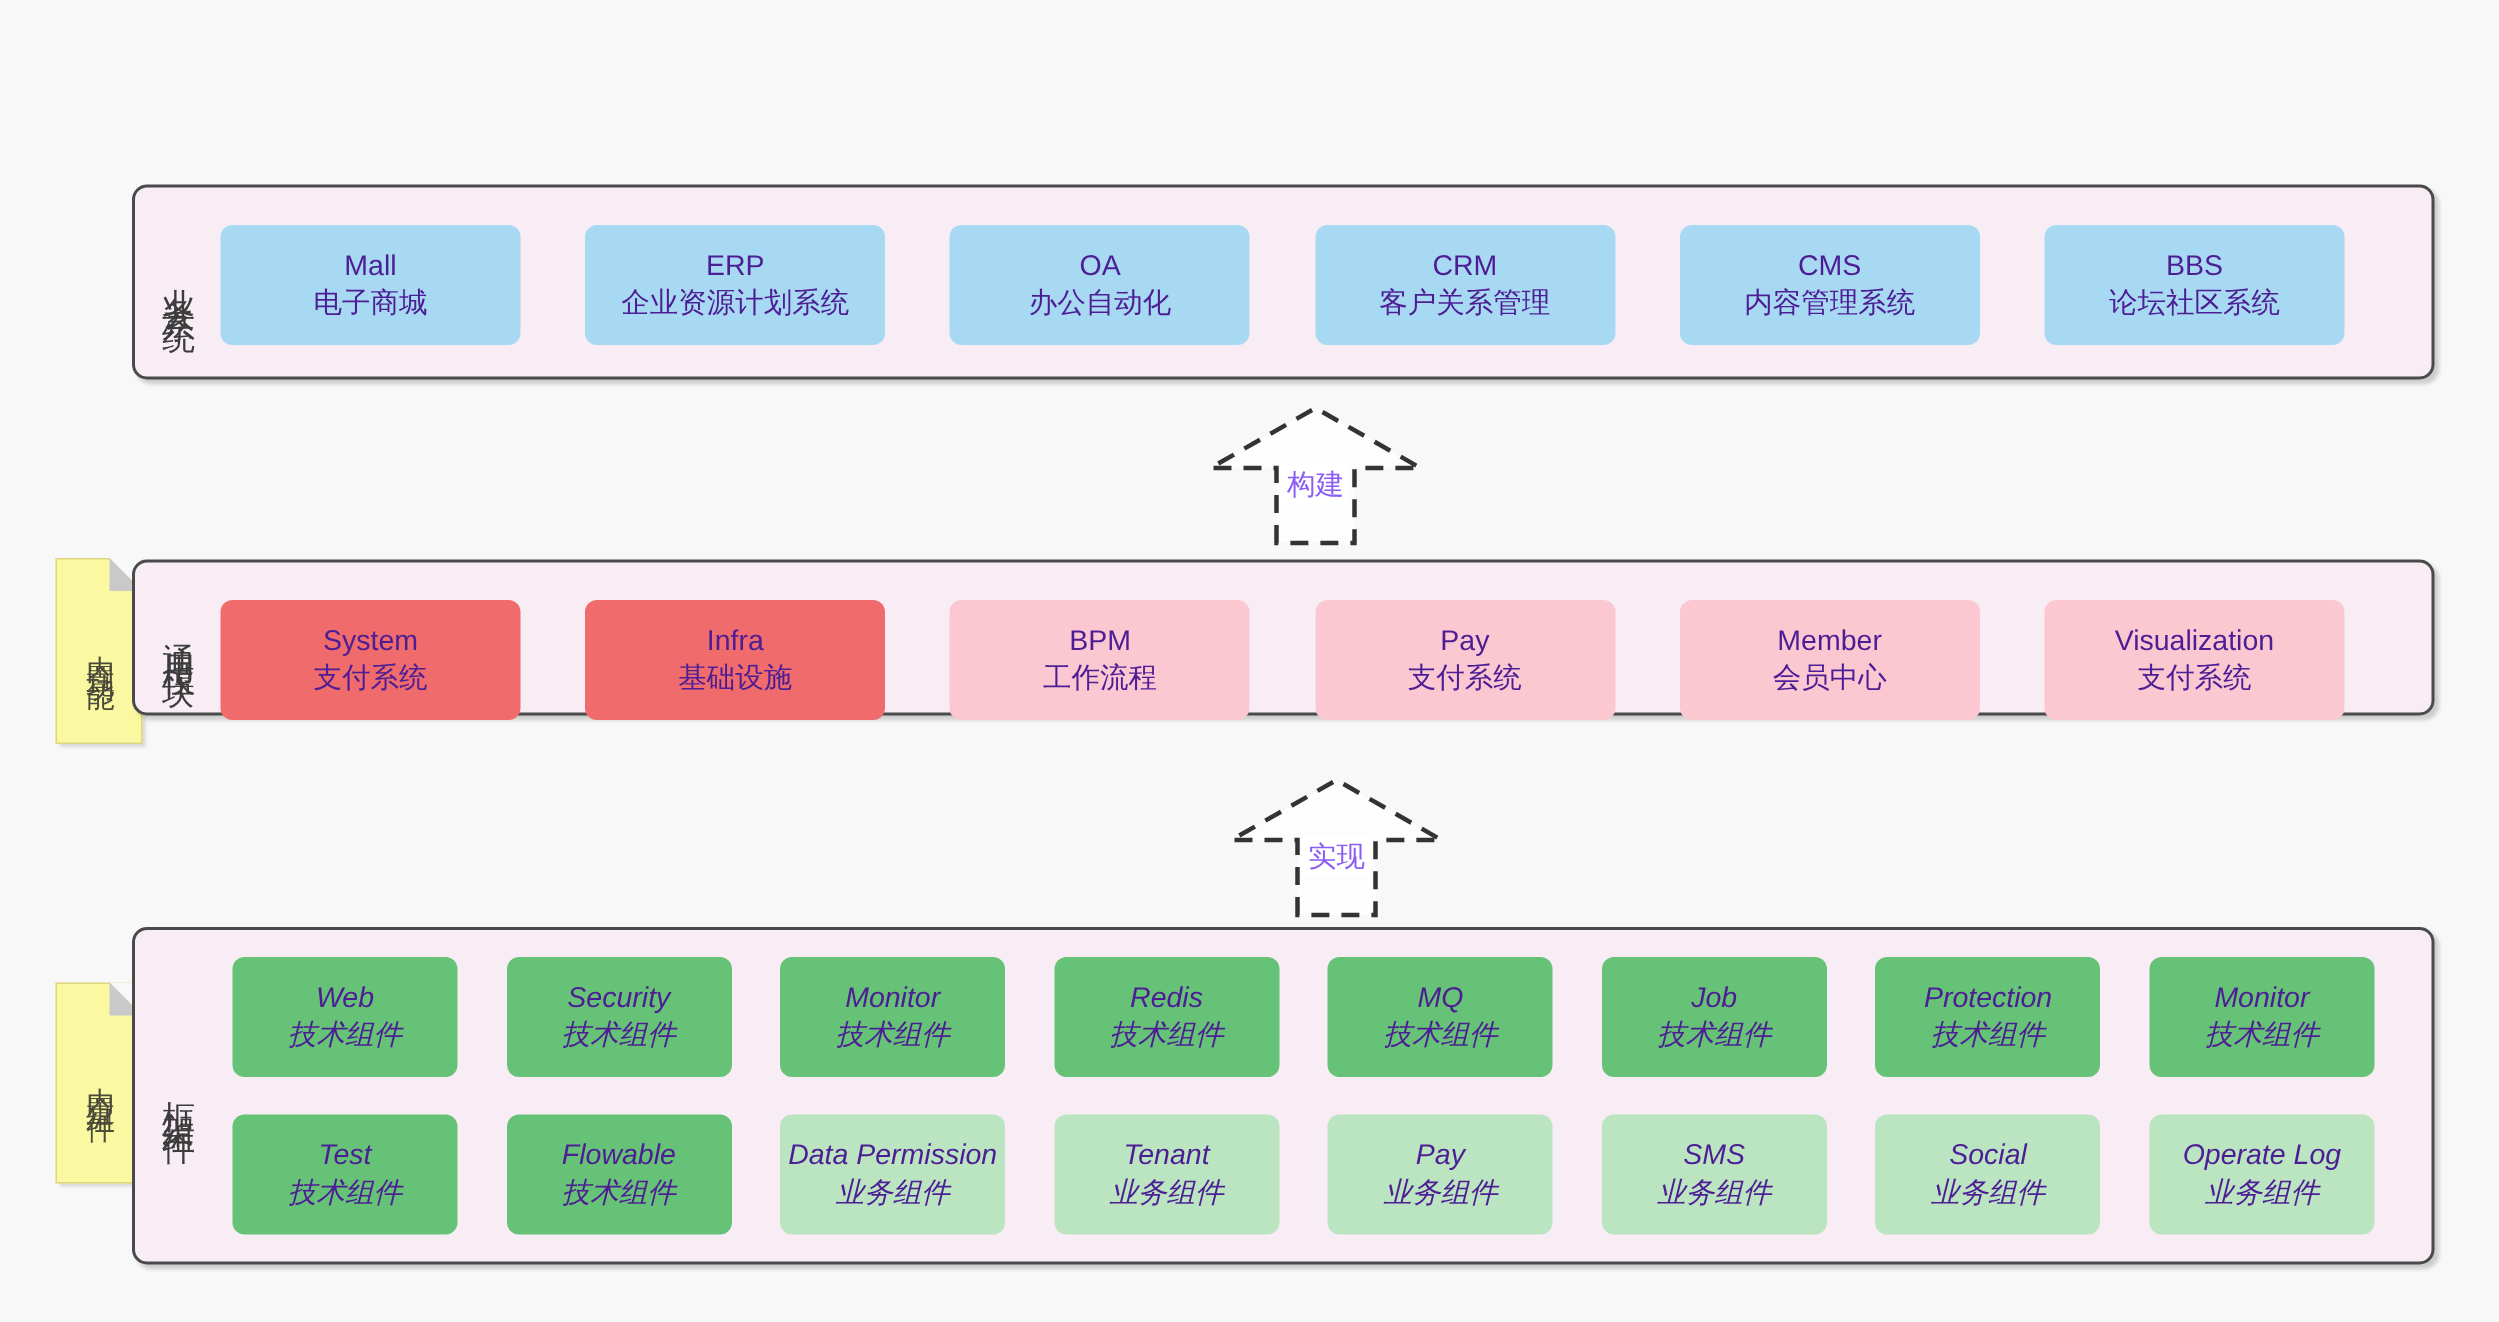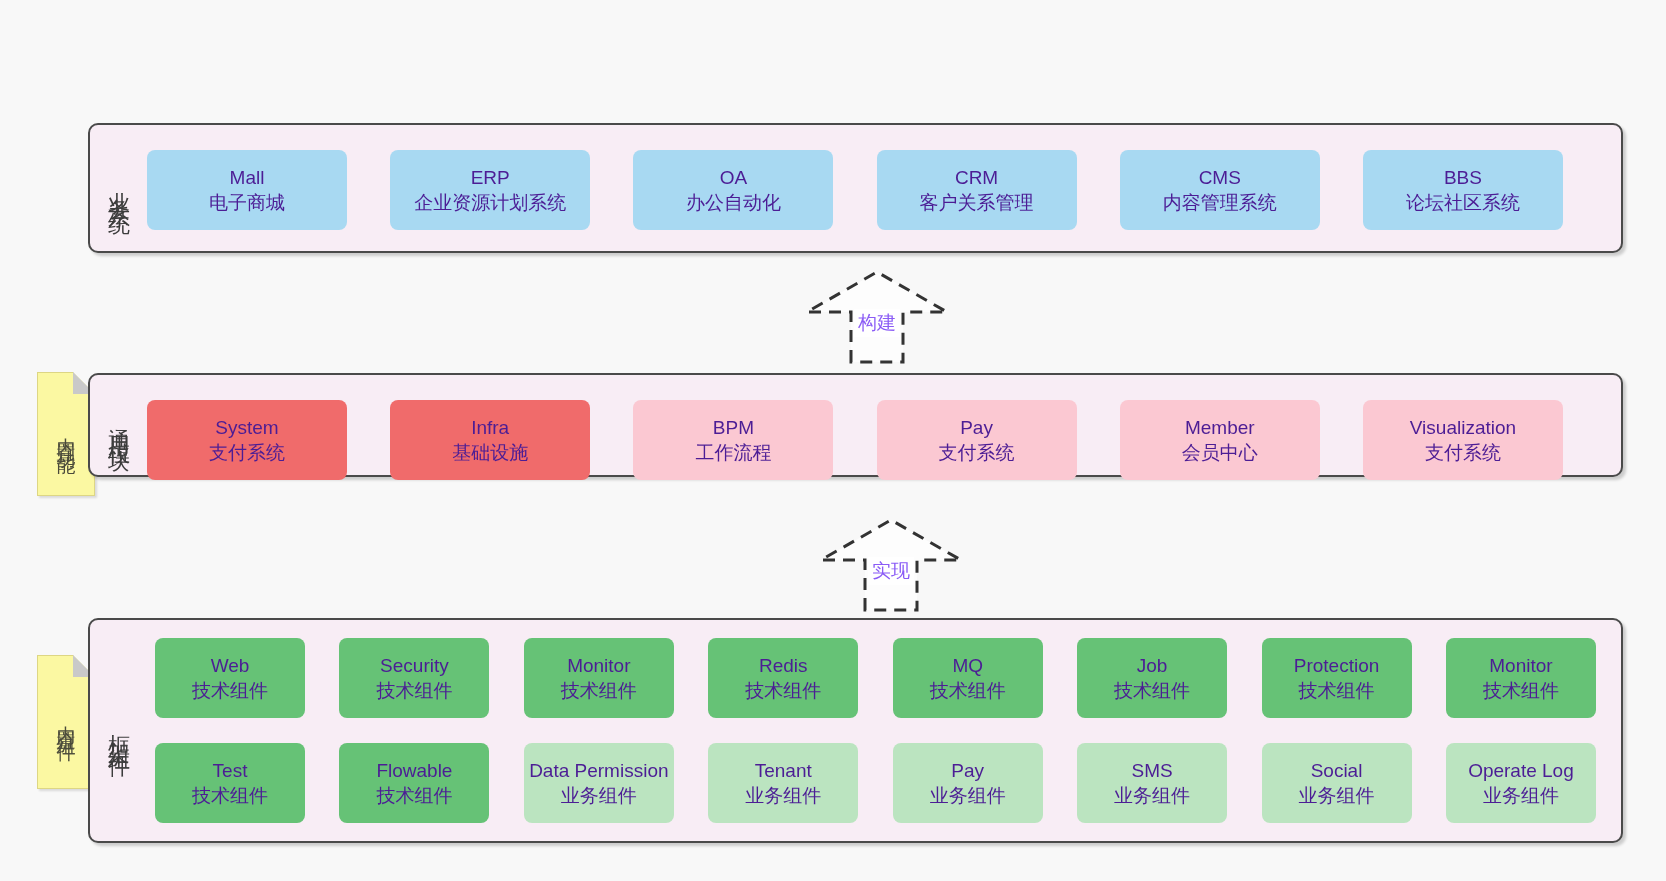--- a/index.html
+++ b/index.html
@@ -19,21 +19,21 @@
   .band-label{
     position:absolute;left:14px;top:50%;transform:translateY(-50%);
     writing-mode:vertical-rl;text-orientation:upright;
     font-size:22px;letter-spacing:7px;color:#3c3c3c;white-space:nowrap;
   }
   .row{
     display:flex;justify-content:space-between;align-items:center;
     box-sizing:border-box;
   }
   .row6{margin:25px 58px 0 57px;}
-  .row8{margin:0 25px 0 65px;}
+  .row8{margin:0 38px 0 65px;font-style:italic;}
   .band3 .row8.first{margin-top:18px;}
   .band3 .row8.second{margin-top:25px;}
   
   .box{
     display:flex;flex-direction:column;justify-content:center;align-items:center;
     height:80px;border-radius:8px;text-align:center;
     font-size:19px;line-height:25px;color:#4c1d95;
   }
   .box-wide{width:200px;}
   .box-narrow{width:150px;}

